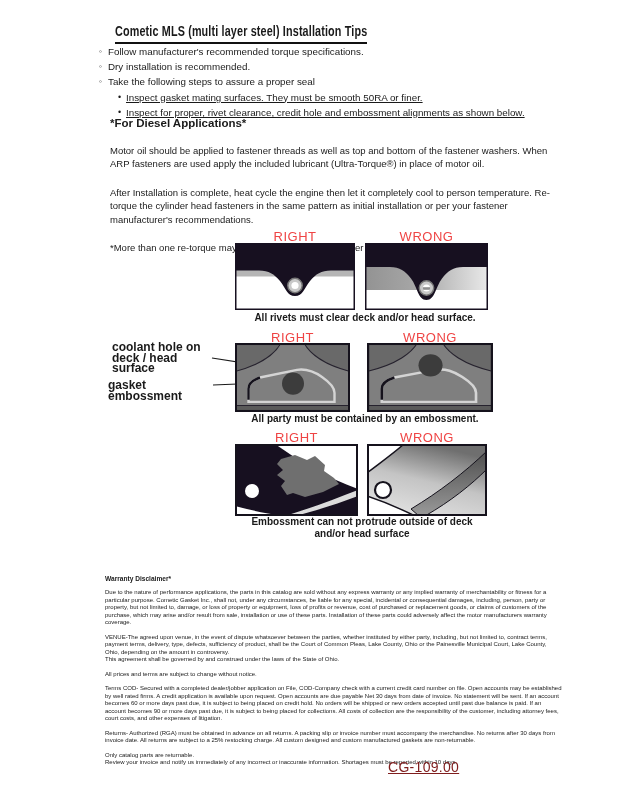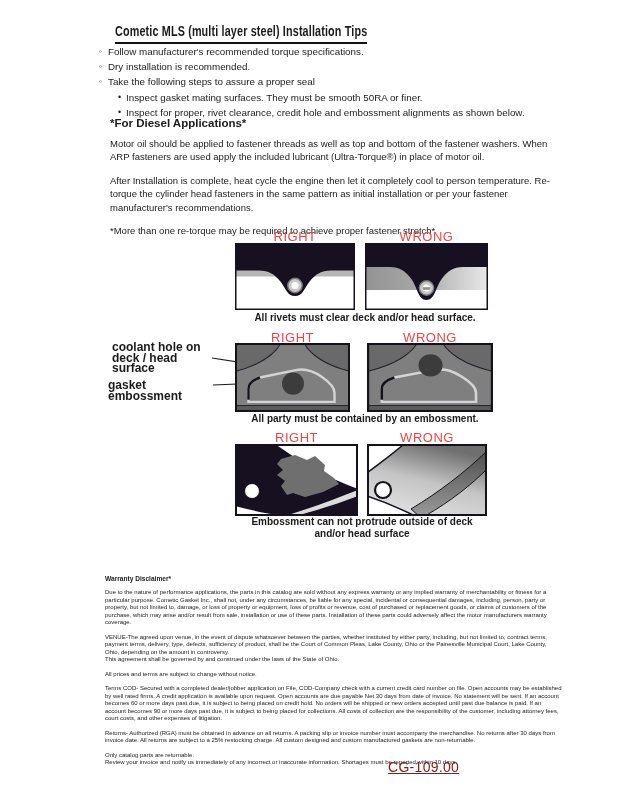--- a/index.html
+++ b/index.html
@@ -8,27 +8,27 @@
 
   
   .doc-title{position:absolute;left:115px;top:22px;font-size:15px;font-weight:bold;
              white-space:nowrap;border-bottom:2.5px solid #111;padding-bottom:3px;
              transform:scaleX(0.72);transform-origin:left top;letter-spacing:0.2px;}
 
   
   .tips{position:absolute;left:99px;top:44px;width:470px;font-size:9.8px;}
   .tip{line-height:15.2px;white-space:nowrap;}
   .tip .b{display:inline-block;width:9px;font-size:8px;vertical-align:1px;}
-  .tip.sub{padding-left:19px;}
+  .tip.sub{padding-left:19px;text-decoration:underline;}
   .tip.sub .b{width:8px;font-size:9px;}
 
   
   .diesel{position:absolute;left:110px;top:117px;width:448px;}
   .diesel h2{margin:0 0 7px 0;font-size:11.5px;font-weight:bold;}
-  .diesel p{margin:8px 0 10px 0;font-size:9.5px;line-height:13.4px;}
+  .diesel p{margin:15px 0 10px 0;font-size:9.5px;line-height:13.4px;}
 
   
   .fig-label{position:absolute;font-size:13px;letter-spacing:0.5px;text-align:center;color:#ef4444;}
   .fig-box{position:absolute;}
   .fig-box svg{display:block;}
   .fig-caption{position:absolute;font-size:10px;font-weight:bold;line-height:11.5px;white-space:pre-line;text-align:center;}
 
   
   .ann{position:absolute;font-size:12px;font-weight:bold;line-height:10.5px;text-align:left;white-space:pre-line;}
   .leader{position:absolute;}

